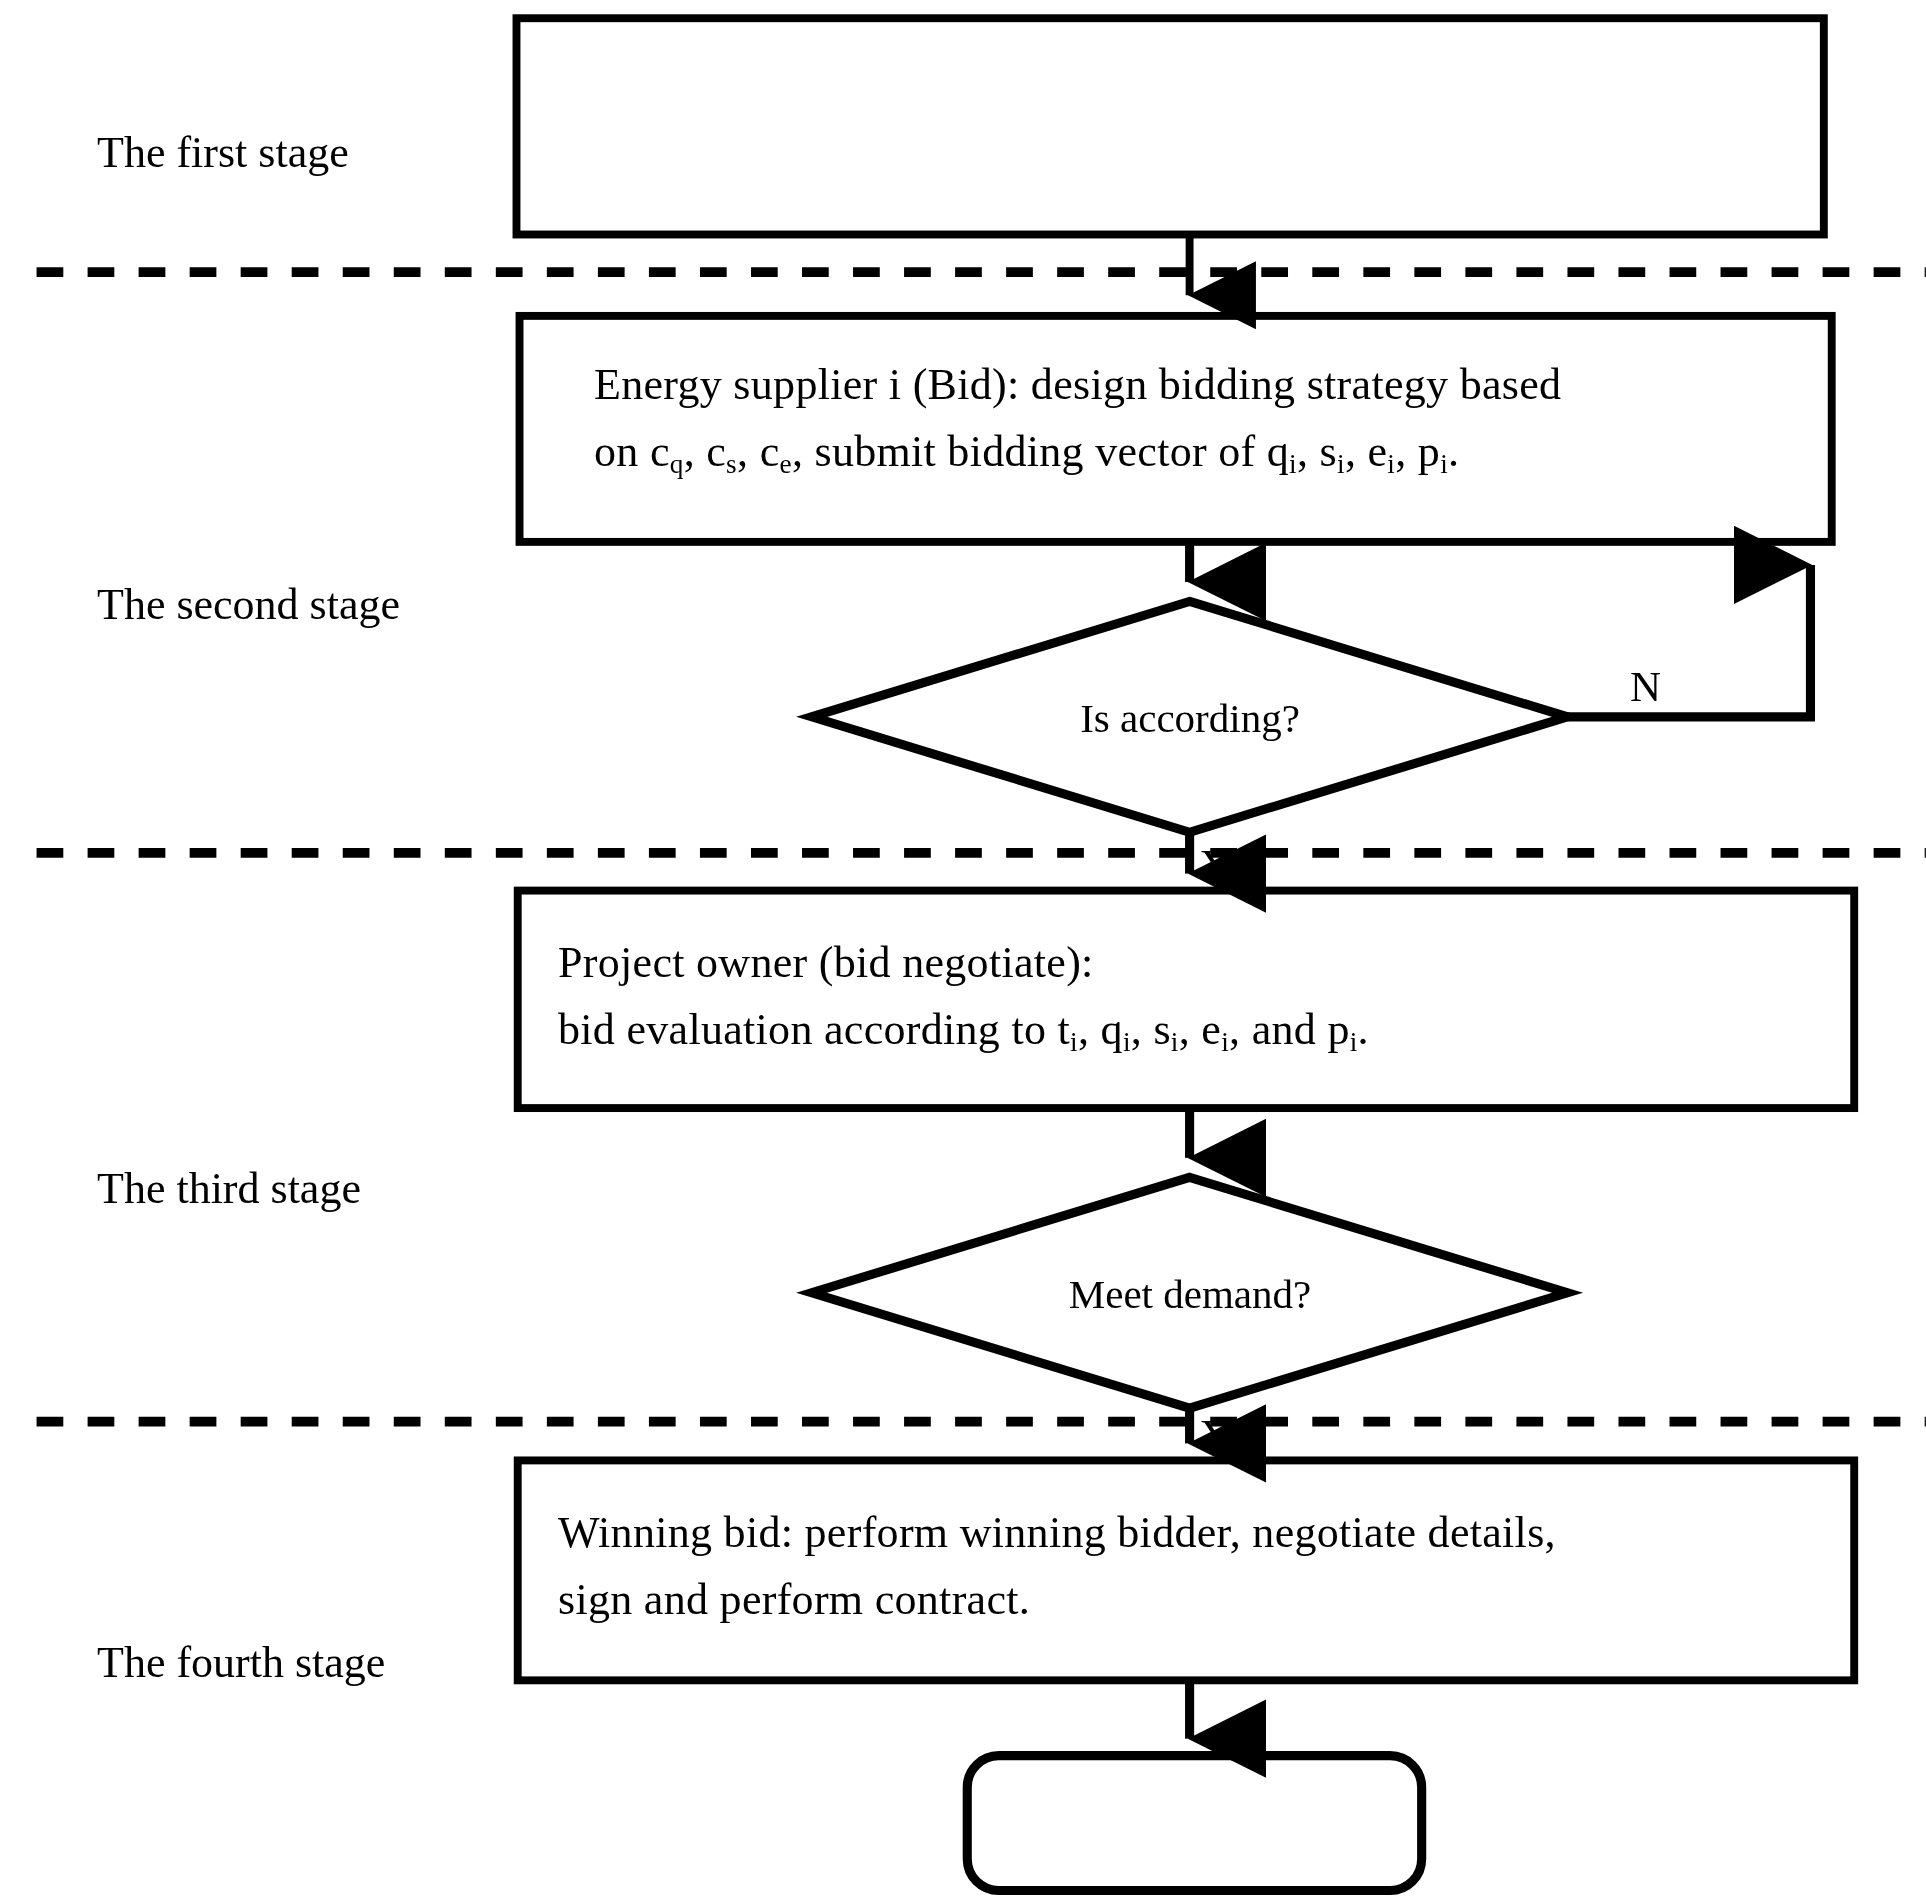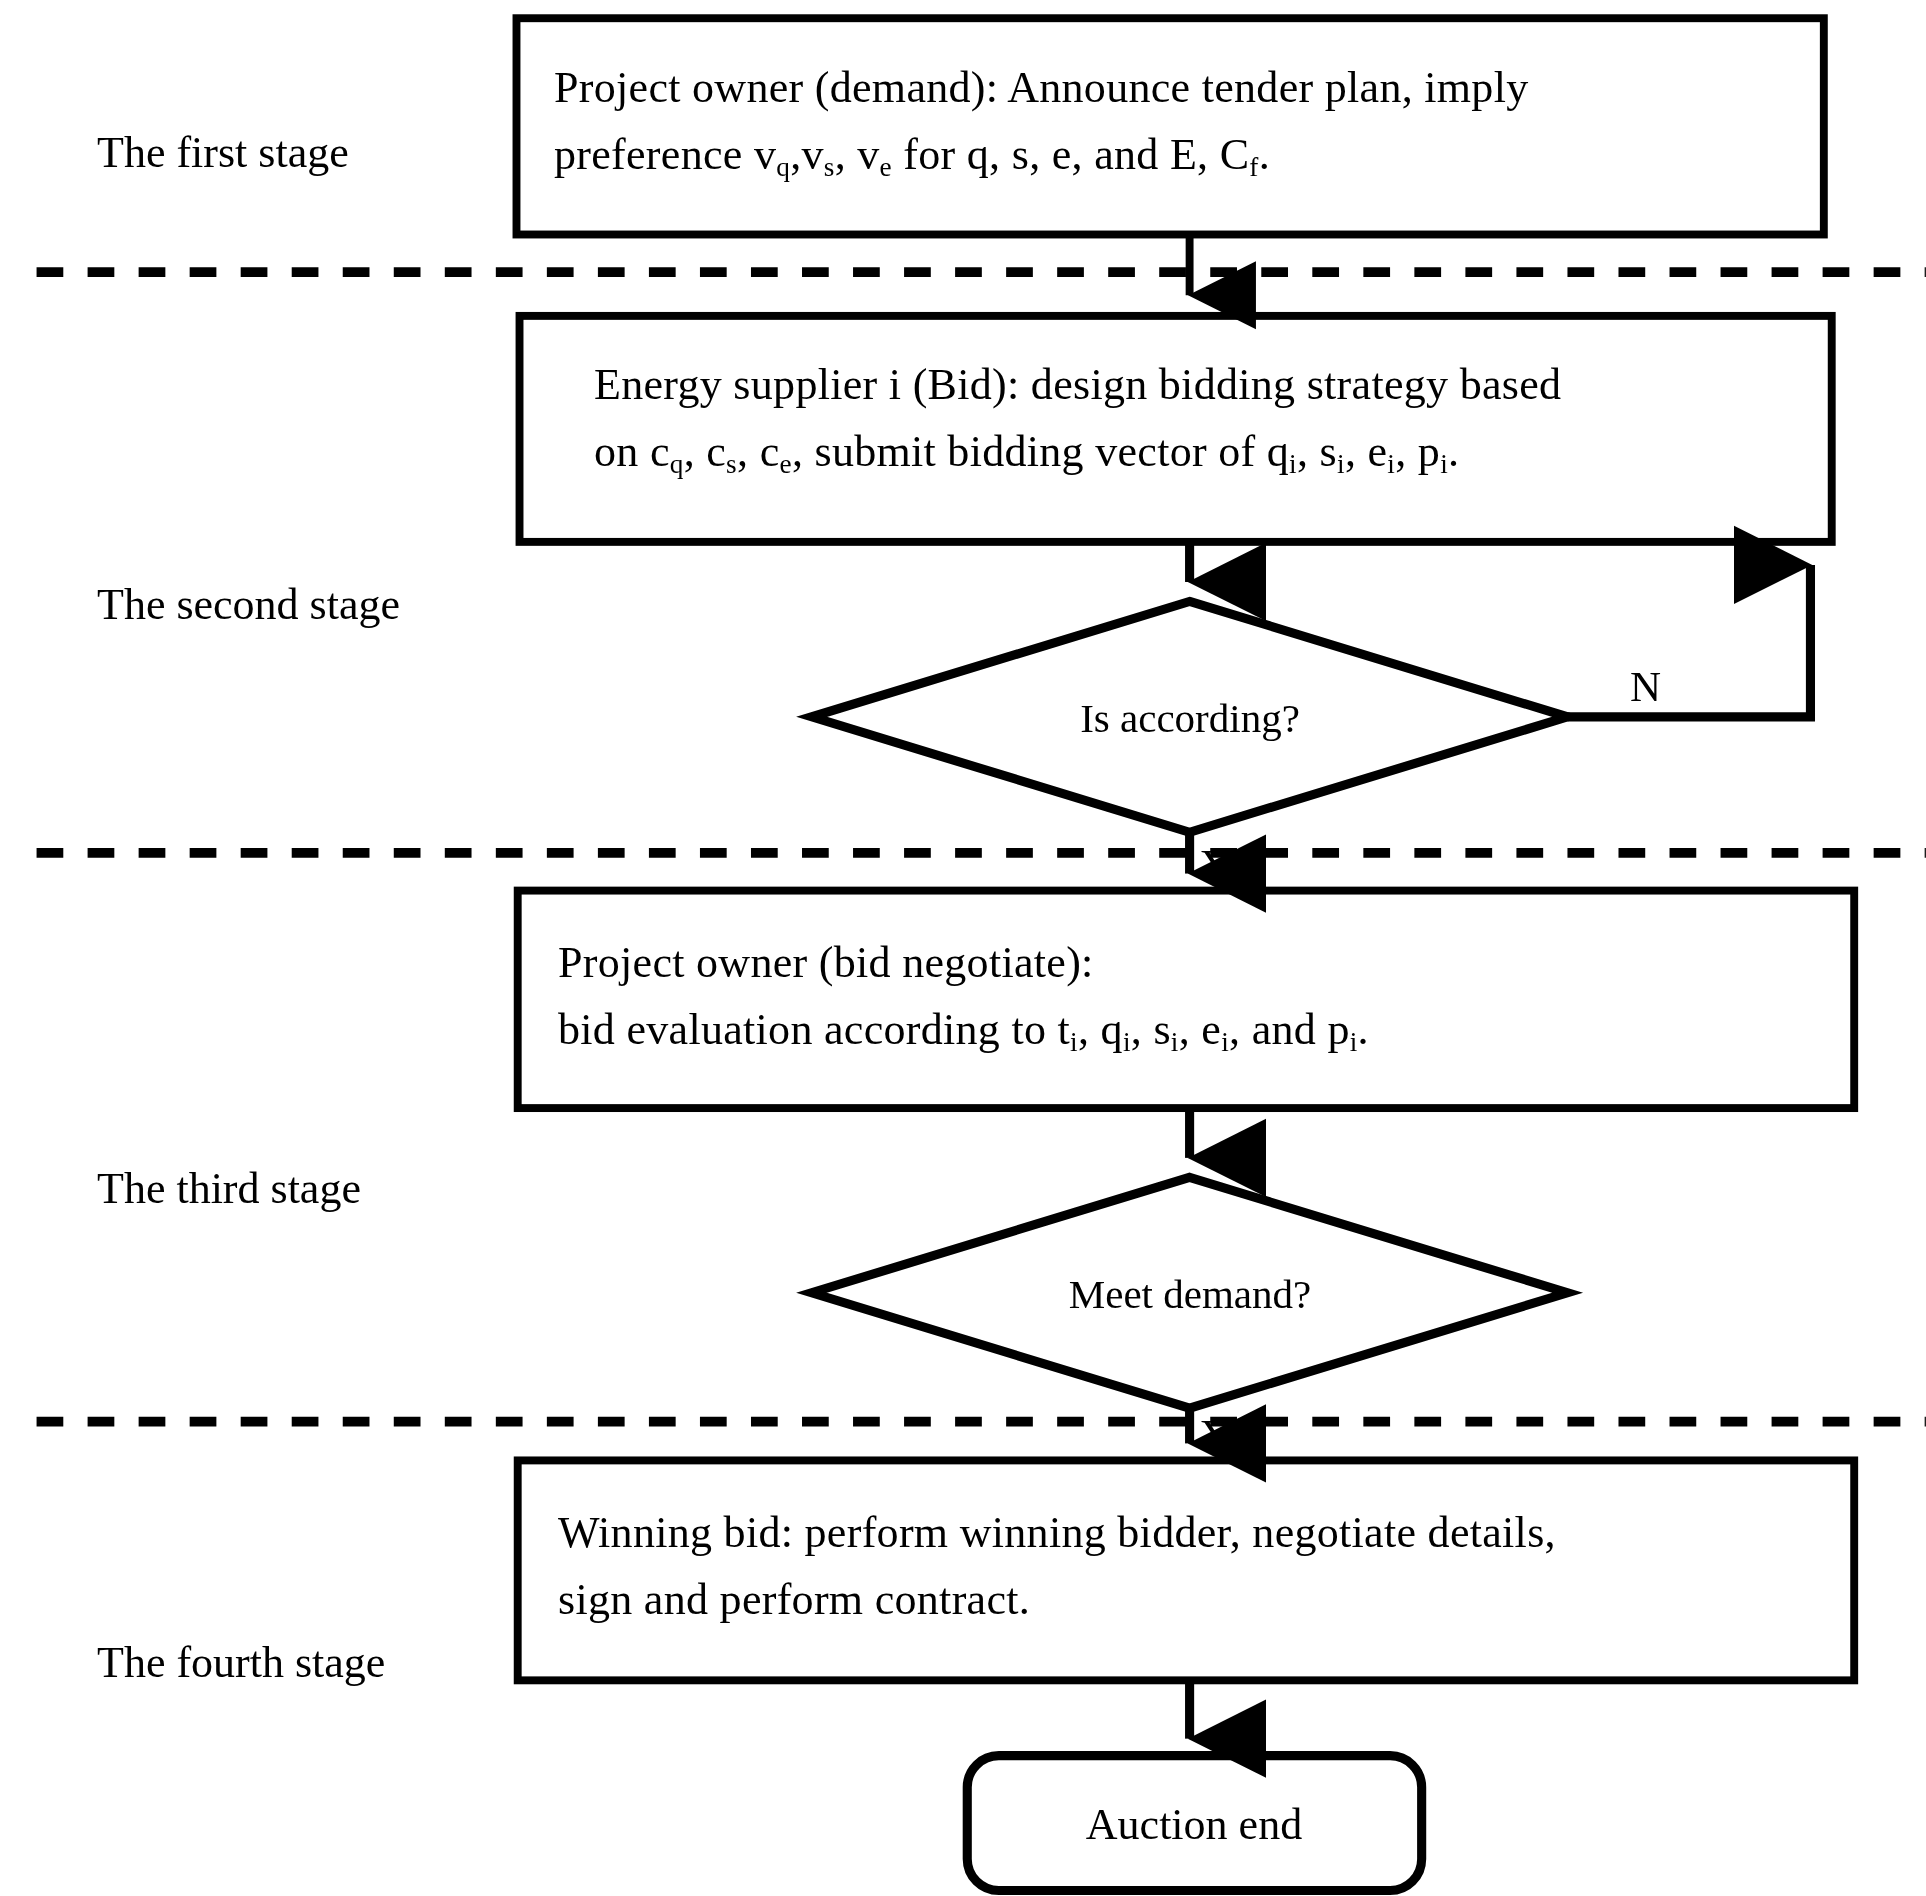--- a/index.html
+++ b/index.html
@@ -120,24 +120,20 @@
     <line x1="1958" y1="2318" x2="1958" y2="2376" stroke="#000000" stroke-width="15" marker-end="url(#arrowDown)"></line>
 
     <line x1="1958" y1="2768" x2="1958" y2="2862" stroke="#000000" stroke-width="15" marker-end="url(#arrowDown)"></line>
   </svg>
 
   <div class="stage-label" style="left:97px; top:131px;">The first stage</div>
   <div class="stage-label" style="left:97px; top:583px;">The second stage</div>
   <div class="stage-label" style="left:97px; top:1167px;">The third stage</div>
   <div class="stage-label" style="left:97px; top:1641px;">The fourth stage</div>
 
-  <div class="box-text" style="left:554px; top:55px; width:1258px;">
-    <span class="ln">Project owner (demand): Announce tender plan, imply</span>
-    <span class="ln"><span>preference  v</span><sub>q</sub><span>,v</span><sub>s</sub><span>,  v</span><sub>e</sub><span>  for  q,  s,  e, and E,  C</span><sub>f</sub><span>.</span></span>
-  </div>
 
   <div class="box-text" style="left:558px; top:352px; width:1270px;margin-left:36px;">
     <span class="ln">Energy supplier  i  (Bid): design bidding strategy based</span>
     <span class="ln"><span>on  c</span><sub>q</sub><span>,  c</span><sub>s</sub><span>,  c</span><sub>e</sub><span>, submit bidding vector of  q</span><sub>i</sub><span>,  s</span><sub>i</sub><span>,  e</span><sub>i</sub><span>,  p</span><sub>i</sub><span>.</span></span>
   </div>
 
   <div class="box-text" style="left:558px; top:930px; width:1294px;">
     <span class="ln">Project owner (bid negotiate):</span>
     <span class="ln"><span>bid evaluation according to  t</span><sub>i</sub><span>,  q</span><sub>i</sub><span>,  s</span><sub>i</sub><span>,  e</span><sub>i</sub><span>, and  p</span><sub>i</sub><span>.</span></span>
   </div>
@@ -147,16 +143,15 @@
     <span class="ln">sign and perform contract.</span>
   </div>
 
   <div class="diamond-text" style="left:812px; top:694px; width:756px;">Is according?</div>
   <div class="diamond-text" style="left:812px; top:1270px; width:756px;">Meet demand?</div>
 
   <div class="branch-label" style="left:1630px; top:665px;">N</div>
   <div class="branch-label" style="left:1201px; top:843px;">Y</div>
   <div class="branch-label" style="left:1201px; top:1413px;">Y</div>
 
-  <div class="term-text" style="left:967px; top:1803px; width:454px; text-align:center;">Auction end</div>
 
 </div>
 
 
 </body></html>

